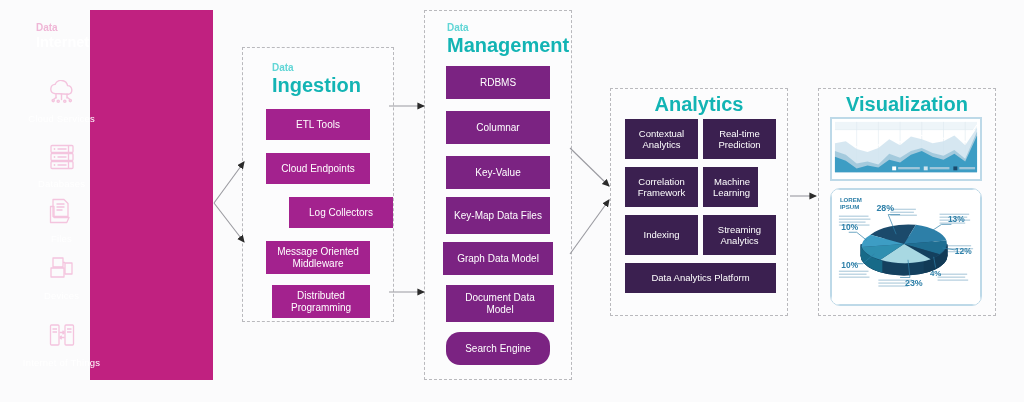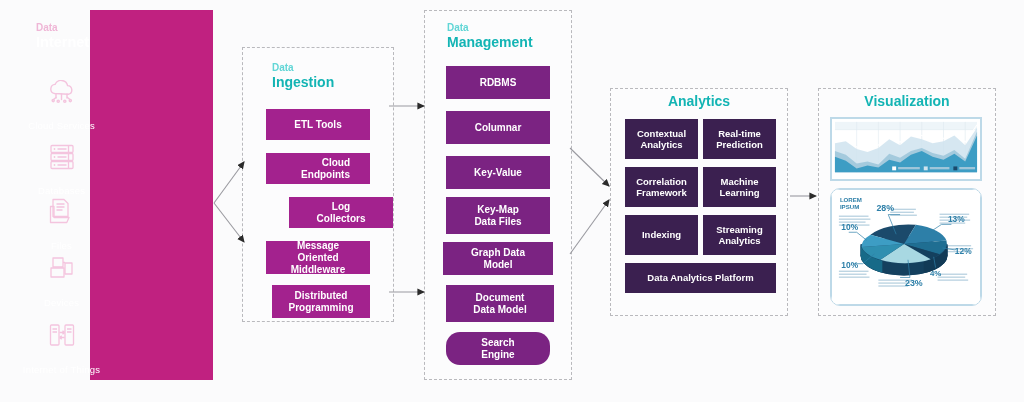--- a/index.html
+++ b/index.html
@@ -21,21 +21,21 @@
     position: absolute;
     line-height: 1.18;
   }
   .title-light {
     font-size: 10px;
     color: #62d6d6;
     font-weight: 700;
     display: block;
   }
   .title-bold {
-    font-size: 14px;
+    font-size: 20px;
     color: #13b4b4;
     font-weight: bold;
     display: block;
   }
   .title-centered { text-align: center; width: 100%; }
 
   
   #sources-panel {
     position: absolute;
     left: 90px; top: 10px; width: 123px; height: 370px;
@@ -48,21 +48,21 @@
   .source-item {
     position: absolute;
     left: 0; width: 123px;
     text-align: center;
     color: #ffffff;
   }
   .source-item .src-label {
     display: block;
     font-size: 9.5px;
     color: #ffffff;
-    margin-top: 10px;
+    margin-top: 3px;
     letter-spacing: .2px;
   }
   .src-icon { display: block; margin: 0 auto; }
 
   
   #ingestion-panel { left: 242px; top: 47px; width: 152px; height: 275px; }
   #ingestion-title { left: 242px; top: 62px; padding-left: 30px; }
 
   
   #management-panel { left: 424px; top: 10px; width: 148px; height: 370px; }
@@ -78,22 +78,21 @@
 
   
   .node-box {
     position: absolute;
     display: flex;
     align-items: center;
     justify-content: center;
     text-align: center;
     color: #ffffff;
     line-height: 1.2;
-    padding: 2px 20px;
-    font-weight: bold;
+    padding: 2px 8px;
   }
   .ingest-box   { background: #a3228e; font-size: 10px; }
   .manage-box   { background: #7b2382; font-size: 10px; }
   .analytics-box{ background: #3b2050; font-size: 9.5px; }
 
   
   #arrows { position: absolute; left: 0; top: 0; width: 1024px; height: 402px; }
 
   
   .viz-card {
@@ -212,21 +211,21 @@
   <div class="node-box manage-box" style="left:446px; top:332px; width:104px; height:33px;border-radius:14px;">Search Engine</div>
 
   <div class="dashed-panel" id="analytics-panel"></div>
   <div class="stage-title title-centered" id="analytics-title" style="width:178px;">
     <span class="title-bold">Analytics</span>
   </div>
 
   <div class="node-box analytics-box" style="left:625px; top:119px; width:73px; height:40px;">Contextual Analytics</div>
   <div class="node-box analytics-box" style="left:703px; top:119px; width:73px; height:40px;">Real-time Prediction</div>
   <div class="node-box analytics-box" style="left:625px; top:167px; width:73px; height:40px;">Correlation Framework</div>
-  <div class="node-box analytics-box" style="left:703px; top:167px; width:73px; height:40px;">Machine Learning</div>
+  <div class="node-box analytics-box" style="left:703px; top:167px; width:55px; height:40px;text-align:right;">Machine Learning</div>
   <div class="node-box analytics-box" style="left:625px; top:215px; width:73px; height:40px;">Indexing</div>
   <div class="node-box analytics-box" style="left:703px; top:215px; width:73px; height:40px;">Streaming Analytics</div>
   <div class="node-box analytics-box" style="left:625px; top:263px; width:151px; height:30px;">Data Analytics Platform</div>
 
   <div class="dashed-panel" id="visualization-panel"></div>
   <div class="stage-title title-centered" id="visualization-title" style="width:178px;">
     <span class="title-bold">Visualization</span>
   </div>
 
   <div class="viz-card" id="viz-area-card">

